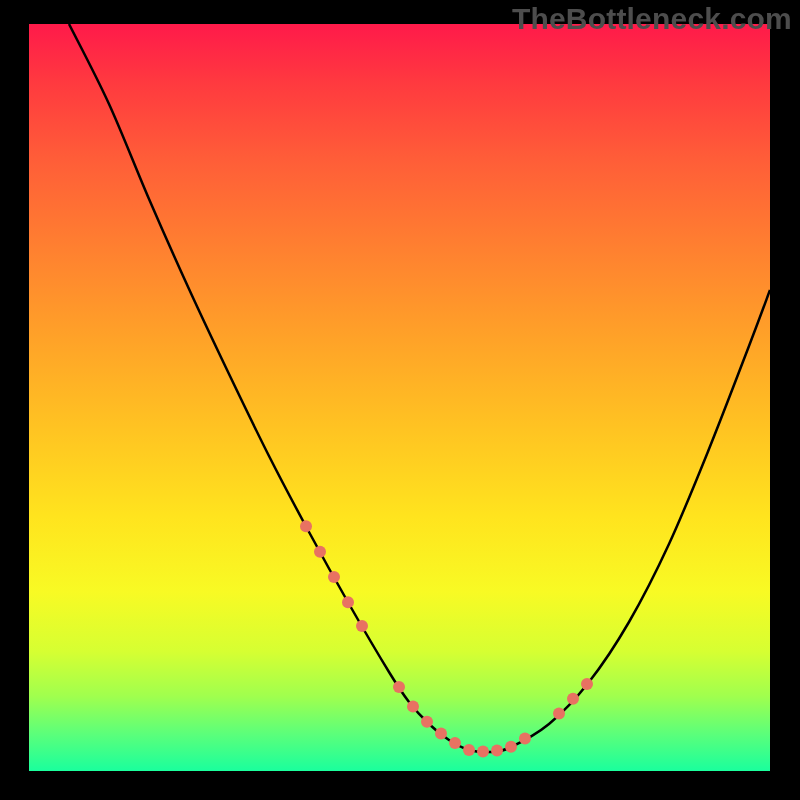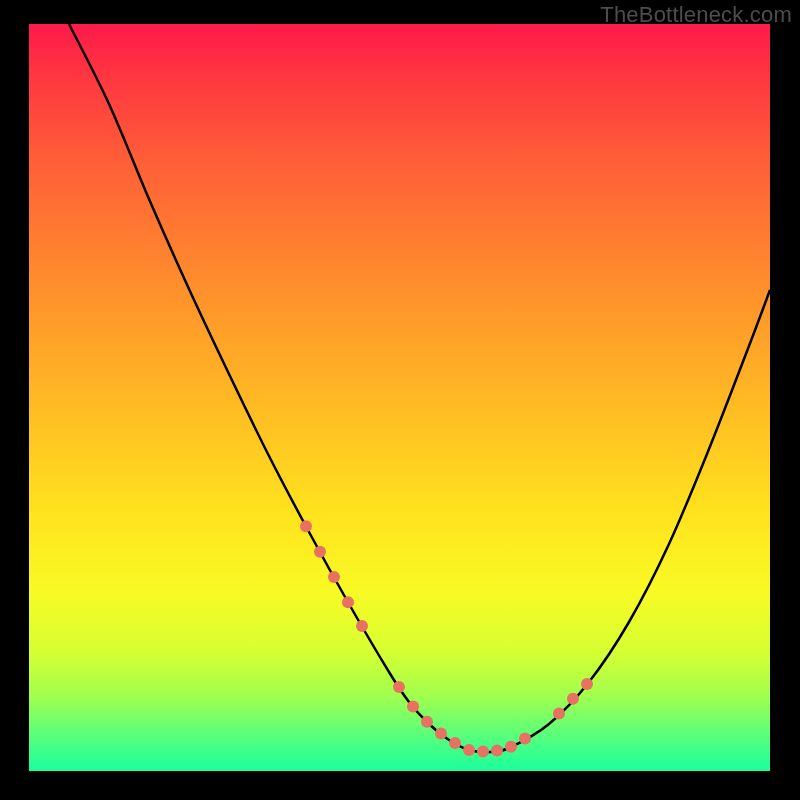--- a/index.html
+++ b/index.html
@@ -30,22 +30,22 @@
       #a0ff4e 90%,
       #5cff7a 95%,
       #1aff9d 100%
     );
   }
   .watermark {
     position: absolute;
     top: 2px;
     right: 8px;
     color: #4d4d4d;
-    font-size: 22px;
-    font-weight: 400;
+    font-size: 30px;
+    font-weight: 700;
     letter-spacing: 0.2px;
     z-index: 5;
   }
   svg.curve {
     position: absolute;
     left: 0;
     top: 0;
     width: 741px;
     height: 747px;
     display: block;

